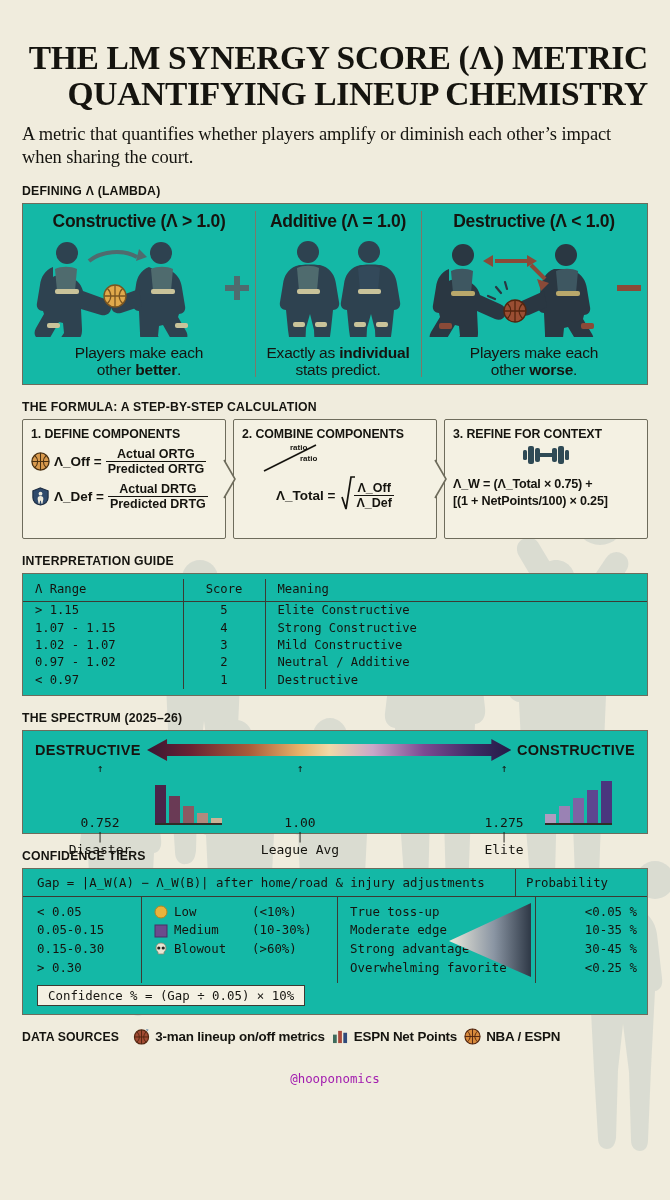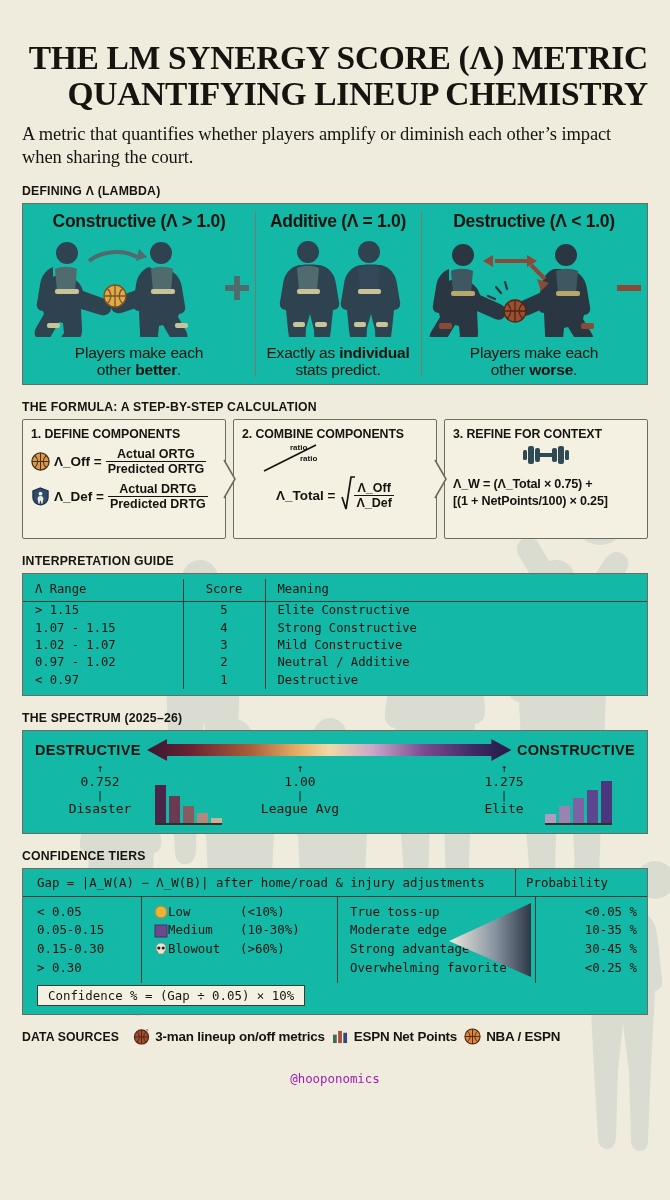--- a/index.html
+++ b/index.html
@@ -96,38 +96,38 @@
   table.ig tr.hdr th.c-score { text-align: center; padding-left: 0; padding-right: 0; }
 
   
   .spectrum { padding: 8px 12px 6px; height: 104px; position: relative; }
   .sp-top { display: flex; align-items: center; gap: 6px; }
   .sp-lab { font-weight: bold; font-size: 14.5px; letter-spacing: .3px; font-family: "Liberation Sans", sans-serif; }
   .sp-bar { flex: 1; height: 22px; }
   .sp-marks { position: relative; height: 70px; font-family: "DejaVu Sans Mono", monospace; }
   .mark { position: absolute; text-align: center; font-size: 13px; }
   .mark .tick { font-size: 11px; line-height: 1; }
-  .mark .val { line-height: 1.25; }
+  .mark .val { line-height: 1.25; margin-top: 41px; }
   .mark .stem { font-size: 11px; line-height: 1; }
   .mark .name { line-height: 1.25; }
   .bars { position: absolute; bottom: 6px; display: flex; align-items: flex-end; gap: 3px;
           border-bottom: 2px solid #2E2D26; padding-bottom: 0; }
   .bars i { display: block; width: 11px; }
 
   
   .conf { padding: 0; }
   .conf-head { display: flex; font-family: "DejaVu Sans Mono", monospace; font-size: 12.4px;
                border-bottom: 1.4px solid #3C3B33; }
   .conf-head .gap { flex: 1; padding: 6px 10px 6px 14px; }
   .conf-head .prob { width: 132px; padding: 6px 10px; border-left: 1.4px solid #3C3B33; }
   .conf-body { display: flex; font-family: "DejaVu Sans Mono", monospace; font-size: 12.4px; }
   .cb-gaps { width: 118px; padding: 6px 0 6px 14px; line-height: 1.5; }
   .cb-tiers { width: 196px; padding: 6px 0 6px 12px; border-left: 1.4px solid #3C3B33;
               line-height: 1.5; }
-  .cb-tier { display: flex; align-items: center; }
+  .cb-tier { display: flex; align-items: center; gap: 6px; }
   .cb-tier .nm { width: 72px; }
   .cb-mean { flex: 1; padding: 6px 0 6px 12px; border-left: 1.4px solid #3C3B33;
              line-height: 1.5; position: relative; }
   .cb-prob { width: 112px; padding: 6px 10px 6px 0; border-left: 1.4px solid #3C3B33;
              line-height: 1.5; text-align: right; }
   .wedge { position: absolute; right: 2px; top: 4px; }
   .conf-formula { margin: 2px 0 8px 14px; display: inline-block; border: 1.4px solid #3C3B33;
                   padding: 2px 10px; font-family: "DejaVu Sans Mono", monospace; font-size: 12.4px;
                   background: #F4F1E3; }
 

